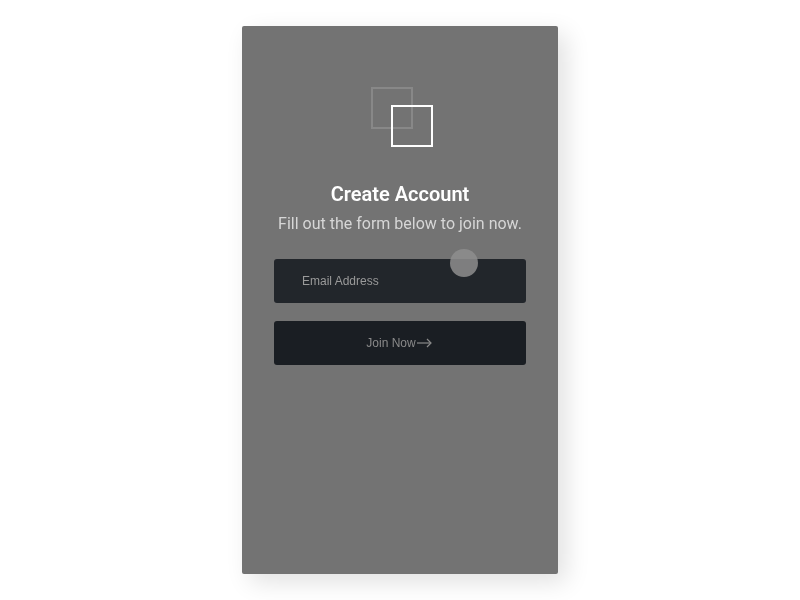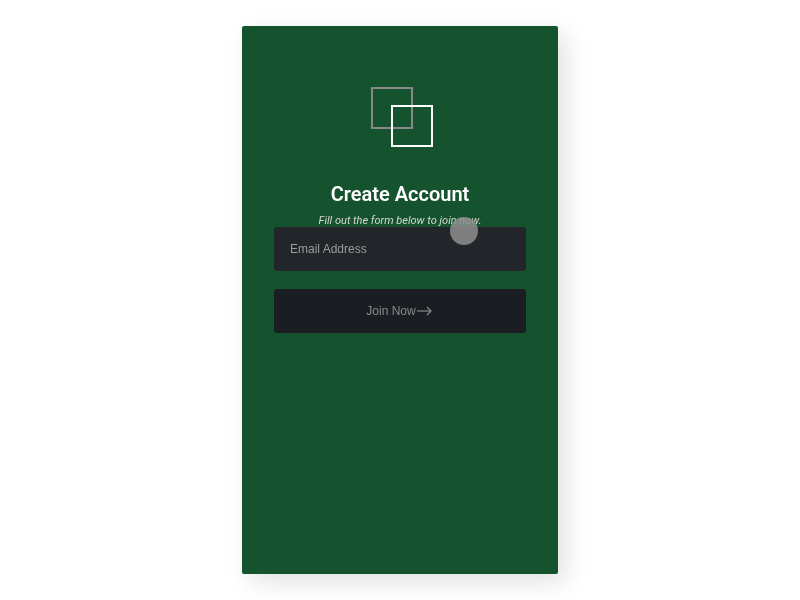--- a/index.html
+++ b/index.html
@@ -8,21 +8,21 @@
       height: 600px;
       background: #ffffff;
       display: flex;
       align-items: center;
       justify-content: center;
       font-family: -apple-system, BlinkMacSystemFont, "Segoe UI", Roboto, sans-serif;
     }
     .phone {
       width: 316px;
       height: 548px;
-      background: #14532d;
+      background: #737373;
       border-radius: 2px;
       box-shadow: 8px 8px 24px rgba(0,0,0,0.12);
       display: flex;
       flex-direction: column;
       align-items: center;
       padding: 56px 32px 0 32px;
       position: relative;
     }
     .logo {
       width: 84px;
@@ -31,37 +31,37 @@
       margin-bottom: 28px;
     }
     .title {
       color: #ffffff;
       font-size: 20px;
       font-weight: 600;
       margin-bottom: 8px;
     }
     .subtitle {
       color: #d6d6d6;
-      font-size: 11px;
-      font-style: italic;
+      font-size: 16px;
+      margin-bottom: 26px;
     }
     .form {
       width: 100%;
       display: flex;
       flex-direction: column;
       gap: 12px;
       position: relative;
     }
     .input {
       width: 100%;
       height: 44px;
       background: #22262b;
       border: none;
       border-radius: 3px;
-      padding: 0 16px;
+      padding: 0 28px;
       color: #9a9a9a;
       font-size: 12px;
       outline: none;
     }
     .input::placeholder {
       color: #9a9a9a;
     }
     .join-btn {
       width: 100%;
       height: 44px;

